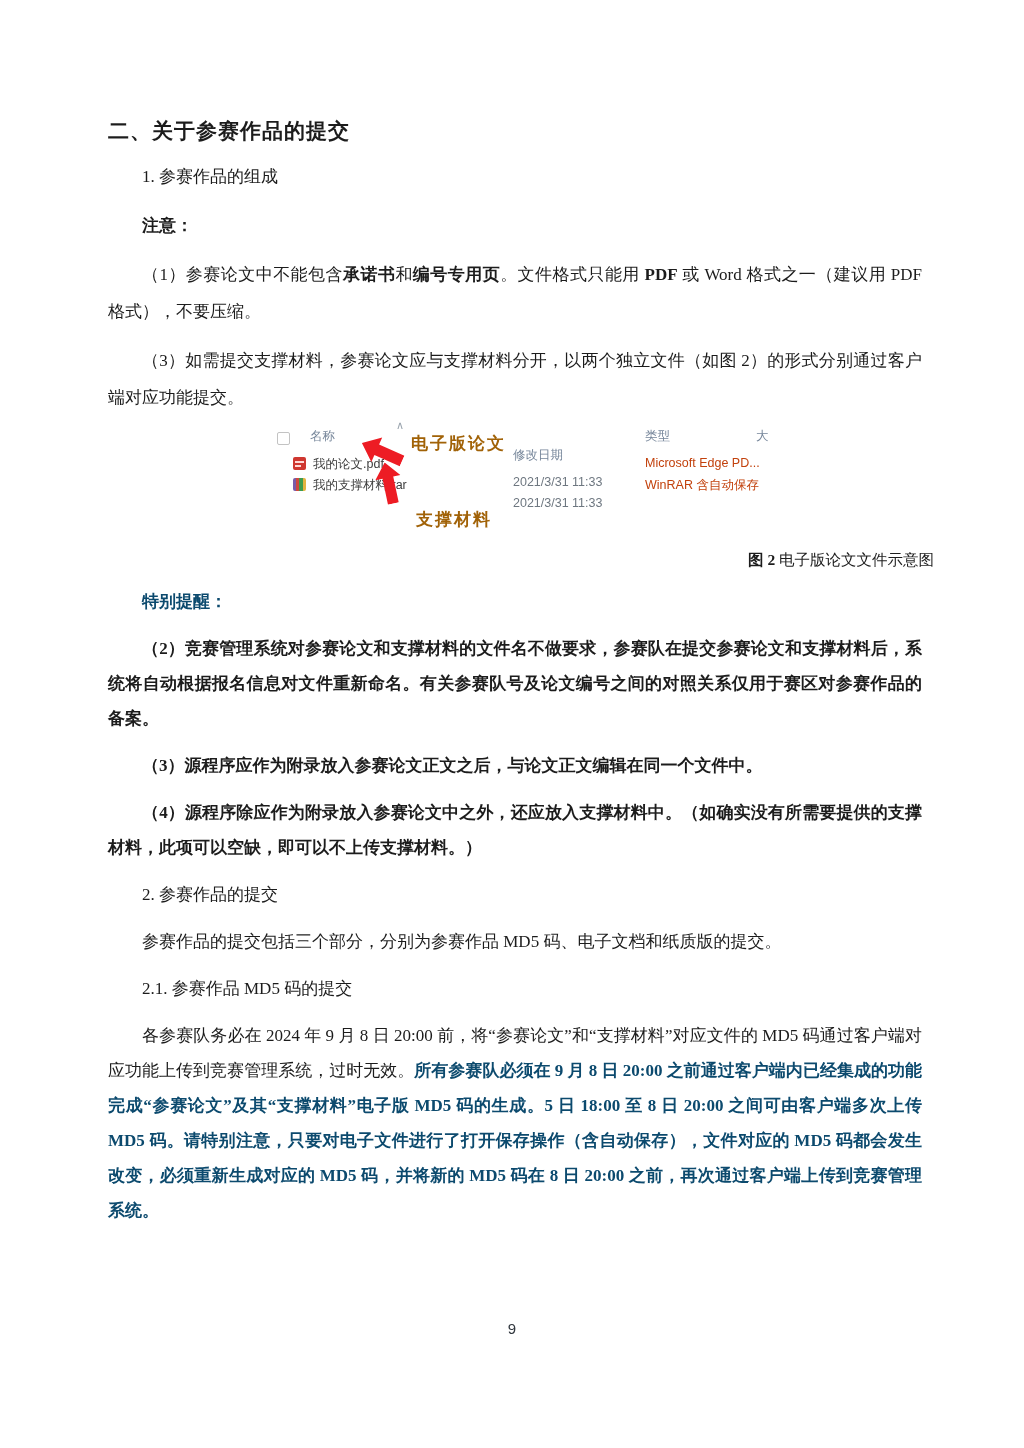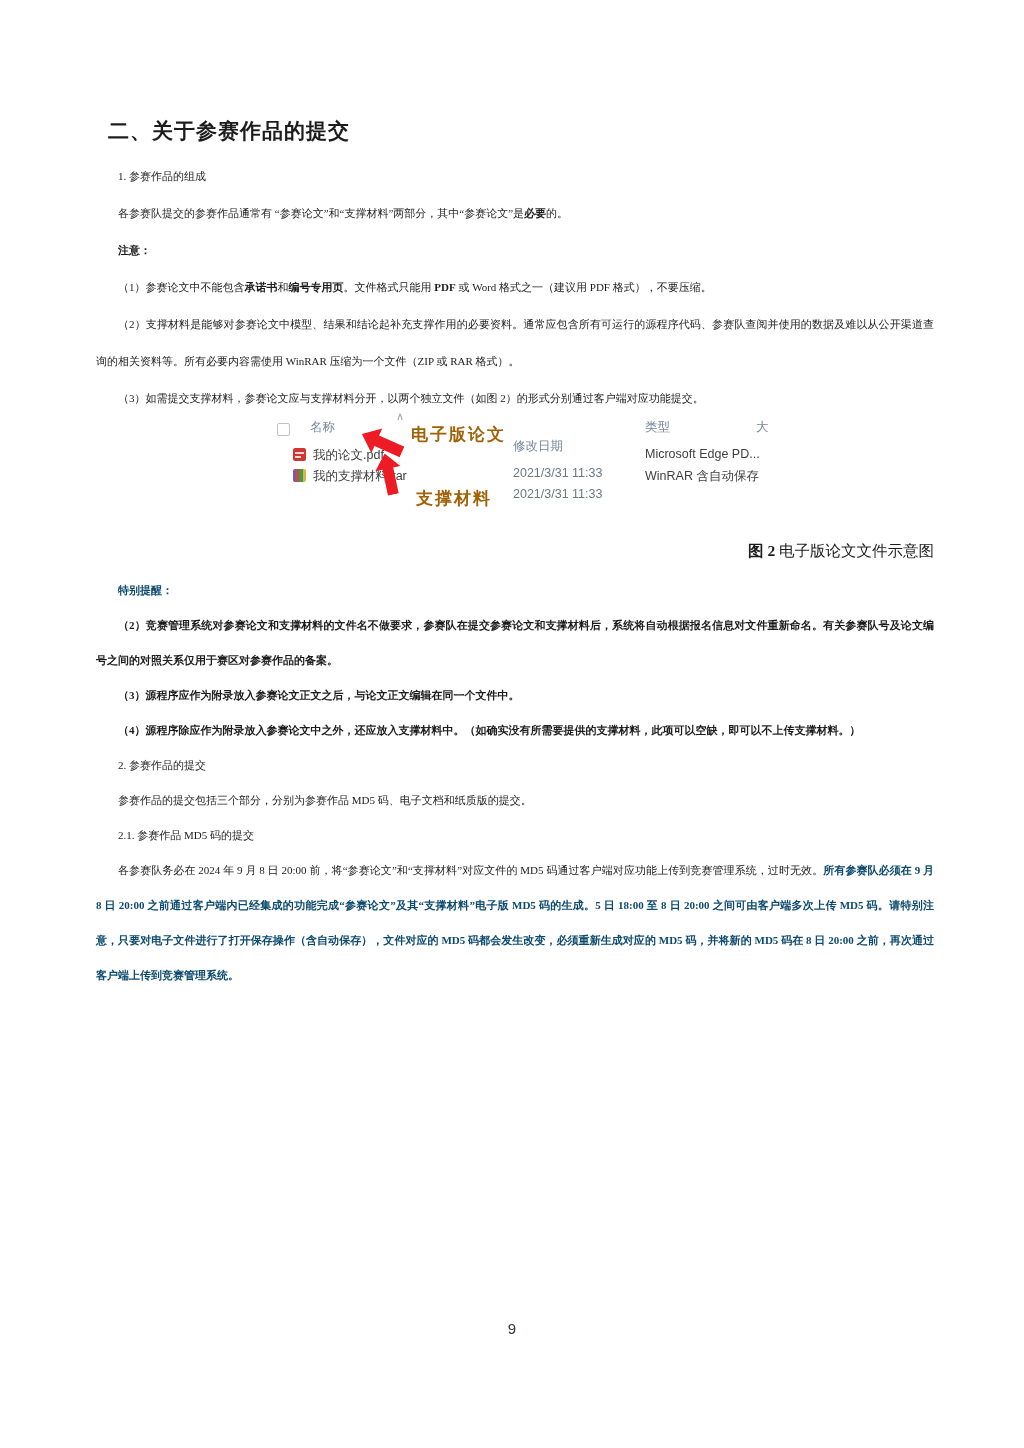--- a/index.html
+++ b/index.html
@@ -5,21 +5,21 @@
   html, body { margin:0; padding:0; background:#fff; }
   .page {
     position:relative; width:1024px; height:1448px; background:#ffffff;
     font-family:"Liberation Serif","DejaVu Serif",serif; color:#1c1c1c;
     overflow:hidden;
   }
   .content { position:absolute; left:96px; top:116px; width:838px; }
 
   .doc-title { font-size:21px; font-weight:bold; line-height:30px; margin:0 0 12px 12px; letter-spacing:1px; }
 
-  p.body { font-size:11px; line-height:37px; margin:0; text-align:justify; }
+  p.body { font-size:17px; line-height:37px; margin:12px; text-align:justify; }
   p.after { line-height:35px; }
   .indent { text-indent:2em; }
   .bold { font-weight:bold; }
   .red  { color:#0c4a6e; }
 
   
   .figure { position:relative; height:100px; margin-top:2px; }
   .fx { font-family:"Liberation Sans","DejaVu Sans",sans-serif; position:absolute; white-space:nowrap; }
   .fx-head { font-size:12.5px; color:#76869a; top:0; }
   .fx-checkbox { position:absolute; left:181px; top:4px; width:11px; height:11px;
@@ -28,60 +28,58 @@
     font-family:"Liberation Sans",sans-serif; }
   .fx-cell { font-size:12.5px; }
   .col-name { left:214px; }
   .col-date { left:417px;margin-top:19px; }
   .col-type { left:549px; }
   .col-size { left:660px; }
   .row1 { top:28px; }
   .row2 { top:49px; }
   .cell-name { color:#3d3d3d; left:217px; }
   .cell-date { color:#6e7780; }
-  .cell-type { color:#404040; }
+  .cell-type { color:#c2410c; }
 
   .fi { position:absolute; width:13px; height:13px; border-radius:2px; }
   .fi-row1 { left:197px; top:29px; }
   .fi-row2 { left:197px; top:50px; }
   .fi-pdf { background:#cf3730; }
   .fi-pdf::after { content:""; position:absolute; left:2px; top:4px; width:9px; height:2px; background:#ffd9d6; }
   .fi-pdf::before { content:""; position:absolute; left:2px; top:8px; width:6px; height:2px; background:#ffd9d6; }
   .fi-rar { background:linear-gradient(90deg,#7a5ba8 0 25%, #cd4a3d 25% 50%, #3e9b4f 50% 75%, #e3b341 75% 100%); }
 
   .ann { position:absolute; color:#a16207; font-weight:bold; font-size:17px; letter-spacing:2px; }
   .ann-paper   { left:315px; top:4px; }
-  .ann-support { left:320px; top:68px; }
+  .ann-support { left:320px; top:80px; }
   .arrow { position:absolute; }
   .arrow svg { display:block; }
   .arrow-paper   { left:264px; top:10px; transform:rotate(24deg); }
   .arrow-support { left:272px; top:42px; transform:rotate(78deg); }
 
   .caption { text-align:right; font-size:15.5px; line-height:24px; margin:20px 0 10px 0; color:#1c1c1c; }
 
   .page-number { position:absolute; left:0; right:0; top:1320px; text-align:center;
     font-size:15px; color:#30363d; font-family:"Liberation Sans",sans-serif; }
 </style>
 </head>
 <body>
 
 <div class="page">
   <div class="content">
 
     <h1 class="doc-title">二、关于参赛作品的提交</h1>
 
     <p class="body indent">1. 参赛作品的组成</p>
 
-    <p class="body indent"><span>各参赛队提交的参赛作品通常有 “参赛论文”和“支撑材料”两部分，其中“参赛论文”是</span><span class="bold">必要</span><span>的。</span></p>
 
     <p class="body indent bold">注意：</p>
 
     <p class="body indent"><span>（1）参赛论文中不能包含</span><span class="bold">承诺书</span><span>和</span><span class="bold">编号专用页</span><span>。文件格式只能用 </span><span class="bold">PDF</span><span> 或 Word 格式之一（建议用 PDF 格式），不要压缩。</span></p>
 
-    <p class="body indent">（2）支撑材料是能够对参赛论文中模型、结果和结论起补充支撑作用的必要资料。通常应包含所有可运行的源程序代码、参赛队查阅并使用的数据及难以从公开渠道查询的相关资料等。所有必要内容需使用 WinRAR 压缩为一个文件（ZIP 或 RAR 格式）。</p>
 
     <p class="body indent">（3）如需提交支撑材料，参赛论文应与支撑材料分开，以两个独立文件（如图 2）的形式分别通过客户端对应功能提交。</p>
 
     <div class="figure">
       <span class="fx-checkbox"></span>
       <span class="fx fx-head col-name">名称</span>
       <span class="fx-caret">∧</span>
       <span class="fx fx-head col-date">修改日期</span>
       <span class="fx fx-head col-type">类型</span>
       <span class="fx fx-head col-size">大</span>

